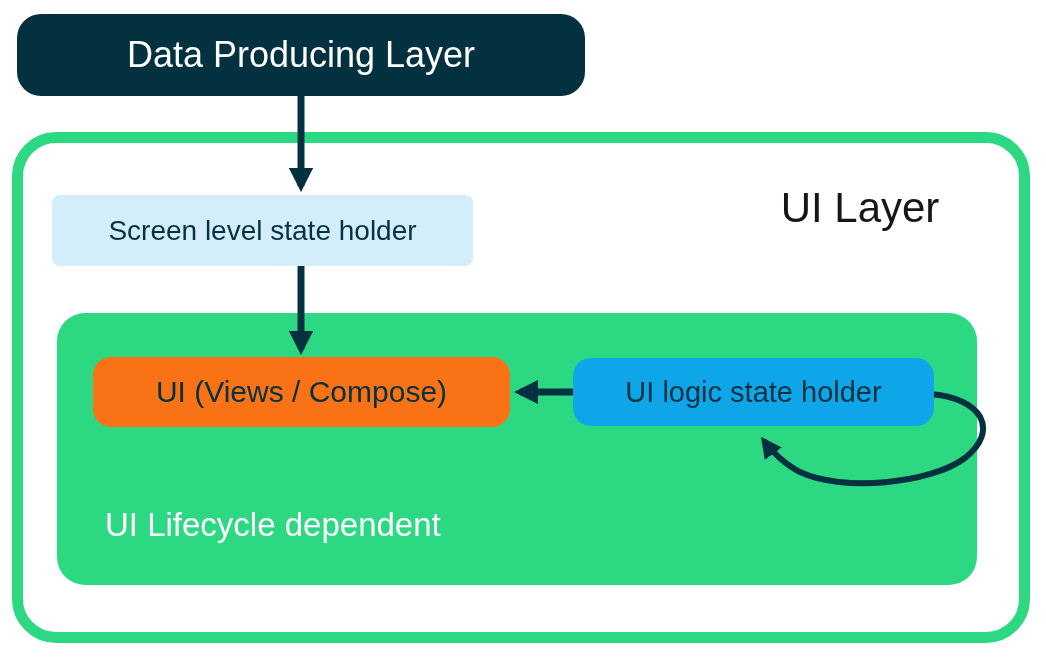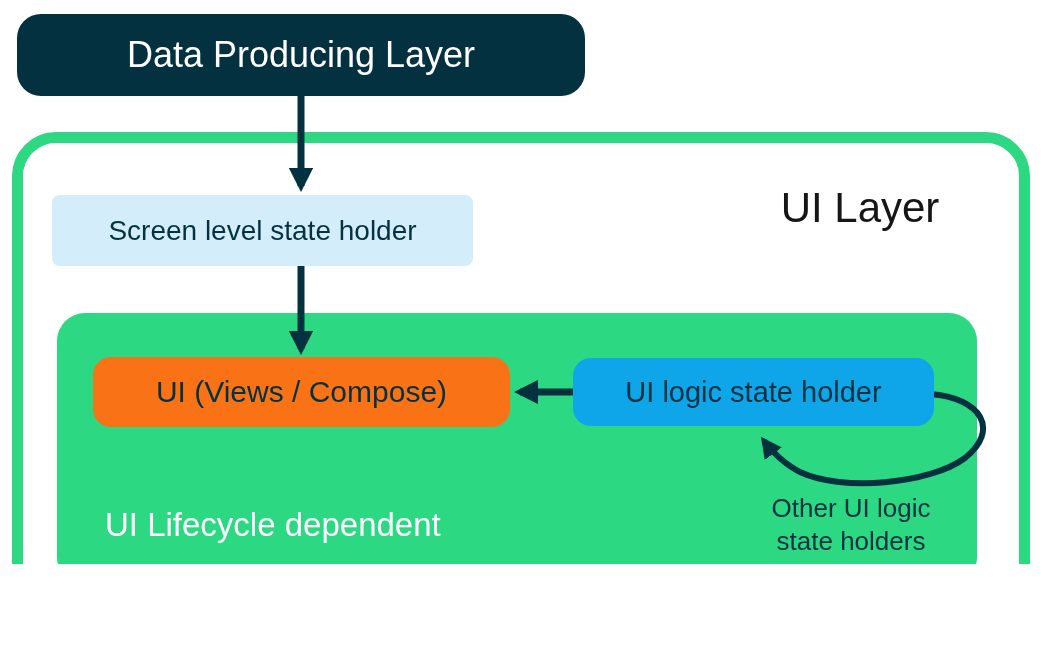--- a/index.html
+++ b/index.html
@@ -4,21 +4,21 @@
 <style>
   html, body {
     margin: 0;
     padding: 0;
     background: #ffffff;
     font-family: "Liberation Sans", "DejaVu Sans", sans-serif;
   }
   .canvas {
     position: relative;
     width: 1046px;
-    height: 564px;
+    height: 663px;
     background: #ffffff;
     overflow: hidden;
   }
   .box {
     position: absolute;
     display: flex;
     align-items: center;
     justify-content: center;
     white-space: nowrap;
     box-sizing: border-box;
@@ -151,18 +151,14 @@
   <div class="box ui-views-box">
     <span>UI (Views / Compose)</span>
   </div>
 
   <div class="box ui-logic-box">
     <span>UI logic state holder</span>
   </div>
 
   <div class="lifecycle-note">UI Lifecycle dependent</div>
 
-  <div class="other-holders-note">
-    <div>Other UI logic</div>
-    <div>state holders</div>
-  </div>
 
 </div>
 
 </body></html>

